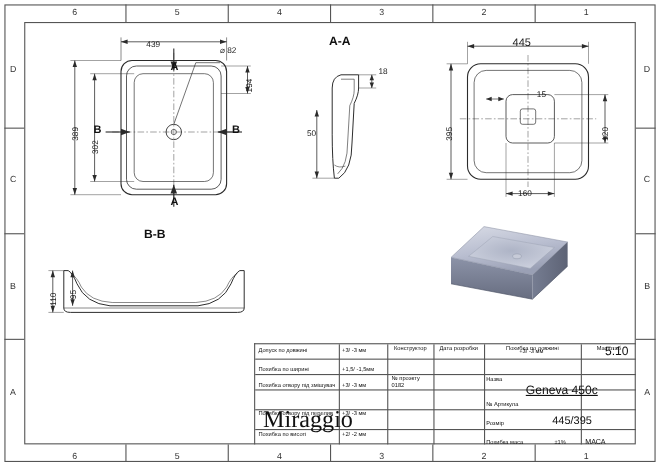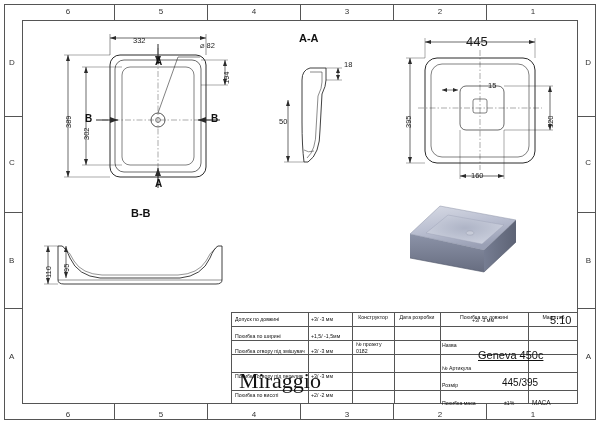--- a/index.html
+++ b/index.html
@@ -125,21 +125,21 @@
     <polygon points="98,34 95,26 101,26" fill="#2b2b2b"></polygon>
 
     <line x1="98" y1="138" x2="98" y2="158" stroke="#2b2b2b" stroke-width="1"></line>
     <polygon points="98,138 95,146 101,146" fill="#2b2b2b"></polygon>
 
     <line x1="36" y1="90" x2="58" y2="90" stroke="#2b2b2b" stroke-width="1"></line>
     <polygon points="58,90 50,87 50,93" fill="#2b2b2b"></polygon>
     <line x1="138" y1="90" x2="160" y2="90" stroke="#2b2b2b" stroke-width="1"></line>
     <polygon points="138,90 146,87 146,93" fill="#2b2b2b"></polygon>
   </svg>
-  <div class="txt" style="left:133px;top:36px;font-size:7.5px;">332</div>
+  <div class="txt" style="left:133px;top:36px;font-size:7.5px;">439</div>
   <div class="txt" style="left:200px;top:41px;font-size:7.5px;">⌀ 82</div>
   <div class="txtv" style="left:64px;top:128px;font-size:7.5px;">389</div>
   <div class="txtv" style="left:82px;top:140px;font-size:7.5px;">302</div>
   <div class="txtv" style="left:222px;top:84px;font-size:7.5px;">194</div>
   <div class="lbl-mid" style="left:155px;top:56px;">A</div>
   <div class="lbl-mid" style="left:155px;top:178px;">A</div>
   <div class="lbl-mid" style="left:85px;top:113px;">B</div>
   <div class="lbl-mid" style="left:211px;top:113px;">B</div>
 
   <div class="lbl-big" style="left:299px;top:32px;">A-A</div>
@@ -191,21 +191,21 @@
     <polygon points="150,100 148,94 152,94" fill="#2b2b2b"></polygon>
     <line x1="104" y1="56" x2="153" y2="56" stroke="#2b2b2b" stroke-width="0.4"></line>
     <line x1="104" y1="100" x2="153" y2="100" stroke="#2b2b2b" stroke-width="0.4"></line>
 
     <line x1="60" y1="146" x2="104" y2="146" stroke="#2b2b2b" stroke-width="0.7"></line>
     <polygon points="60,146 66,144 66,148" fill="#2b2b2b"></polygon>
     <polygon points="104,146 98,144 98,148" fill="#2b2b2b"></polygon>
     <line x1="60" y1="100" x2="60" y2="149" stroke="#2b2b2b" stroke-width="0.4"></line>
     <line x1="104" y1="100" x2="104" y2="149" stroke="#2b2b2b" stroke-width="0.4"></line>
   </svg>
-  <div class="txt" style="left:466px;top:34px;font-size:13px;">445</div>
+  <div class="txt" style="left:466px;top:34px;font-size:10px;">445</div>
   <div class="txtv" style="left:404px;top:128px;font-size:7.5px;">395</div>
   <div class="txt" style="left:440px;top:81px;font-size:7.5px;margin-left:48px;">15</div>
   <div class="txtv" style="left:546px;top:128px;font-size:7.5px;">120</div>
   <div class="txt" style="left:471px;top:171px;font-size:7.5px;">160</div>
 
   <div class="lbl-big" style="left:131px;top:207px;">B-B</div>
   <svg style="position:absolute;left:40px;top:228px;" width="200" height="70">
     <path d="M18,18 L22,18 Q26,20 30,30 Q38,48 60,50 L140,50 Q162,48 170,30 Q174,20 178,18 L182,18
              L182,52 Q182,56 176,56 L24,56 Q18,56 18,52 Z" fill="none" stroke="#2b2b2b" stroke-width="0.9"></path>
     <path d="M24,20 Q30,24 34,33 Q42,46 62,47 L138,47 Q158,46 166,33 Q170,24 176,20" fill="none" stroke="#2b2b2b" stroke-width="0.5"></path>

